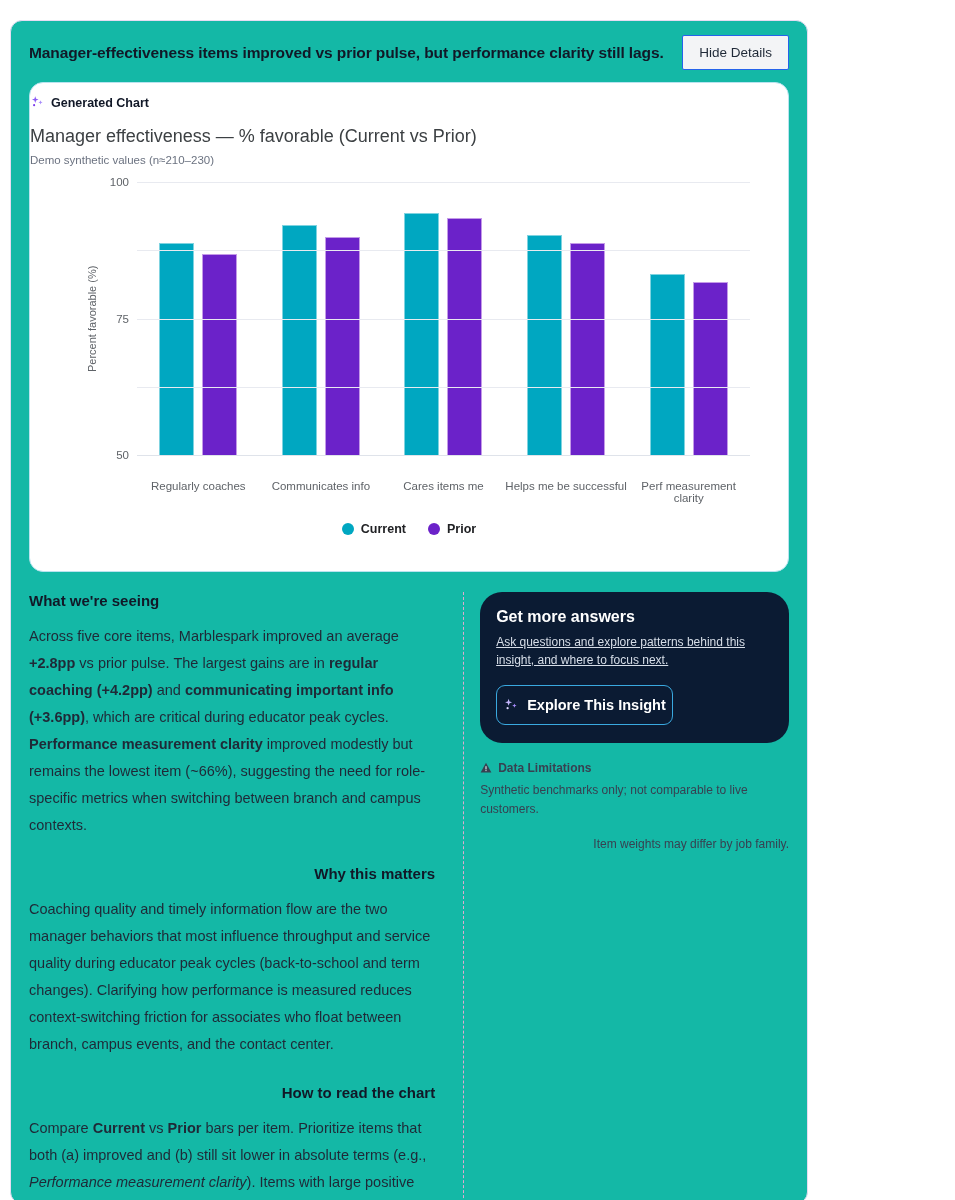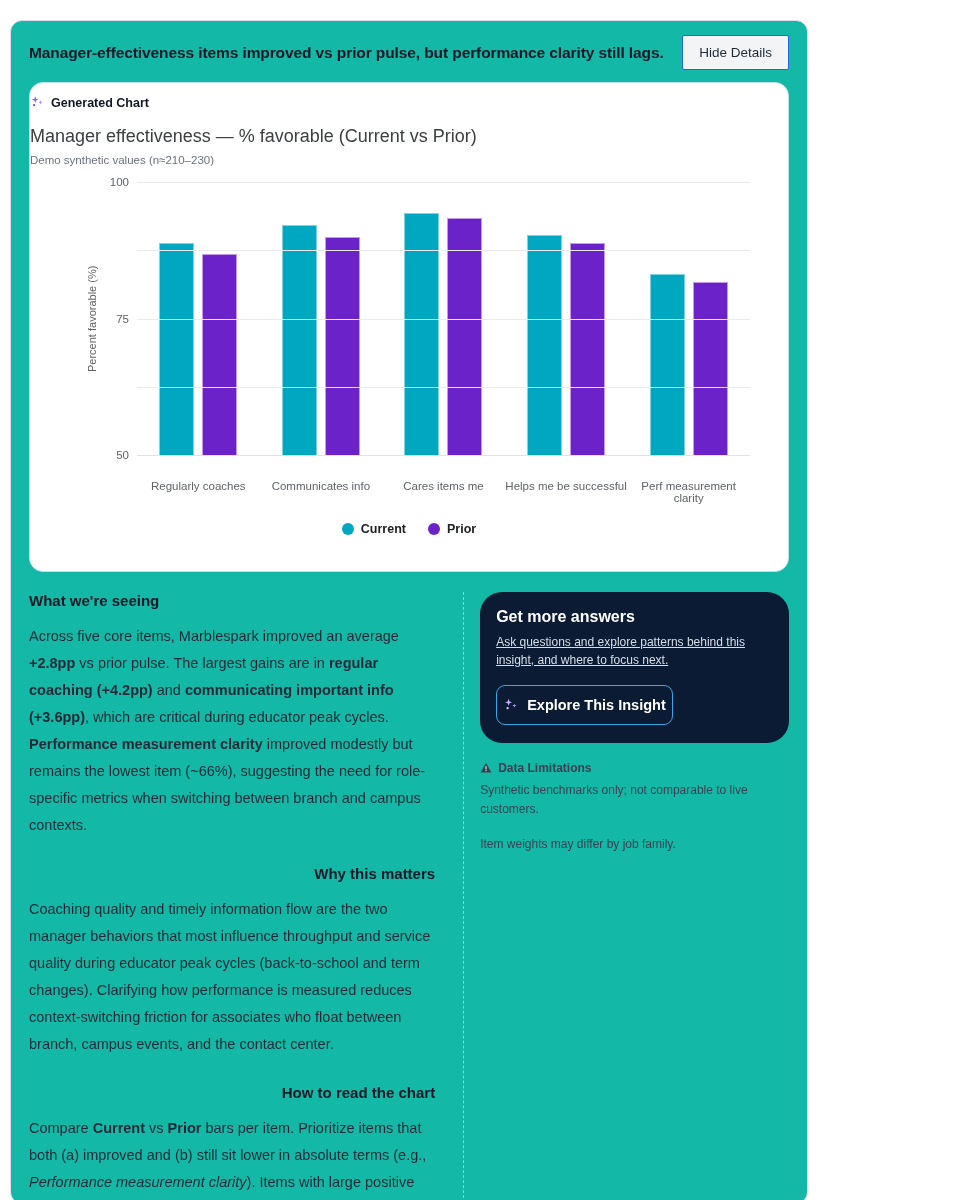--- a/index.html
+++ b/index.html
@@ -154,21 +154,21 @@
     border: 1.6px solid #3aa9e0;
     border-radius: 9px;
     color: #ffffff; font-size: 14.5px; font-weight: bold;
     cursor: pointer;
     font-family: "Liberation Sans", sans-serif;
   }
 
   .dl-row { display: flex; align-items: center; gap: 6px; margin-top: 18px; }
   .dl-title { font-size: 12px; font-weight: bold; color: #374151; }
   .dl-body { font-size: 12px; color: #374151; line-height: 19px; margin-top: 6px; }
-  .dl-body.second { margin-top: 16px; }
+  .dl-body.second { margin-top: 16px; text-align: right; }
 </style>
 </head>
 <body>
 
 <div id="root">
 
   <div class="hdr">
     <div class="hdr-title">Manager-effectiveness items improved vs prior pulse, but performance clarity still lags.</div>
     <button class="hide-btn">Hide Details</button>
   </div>

